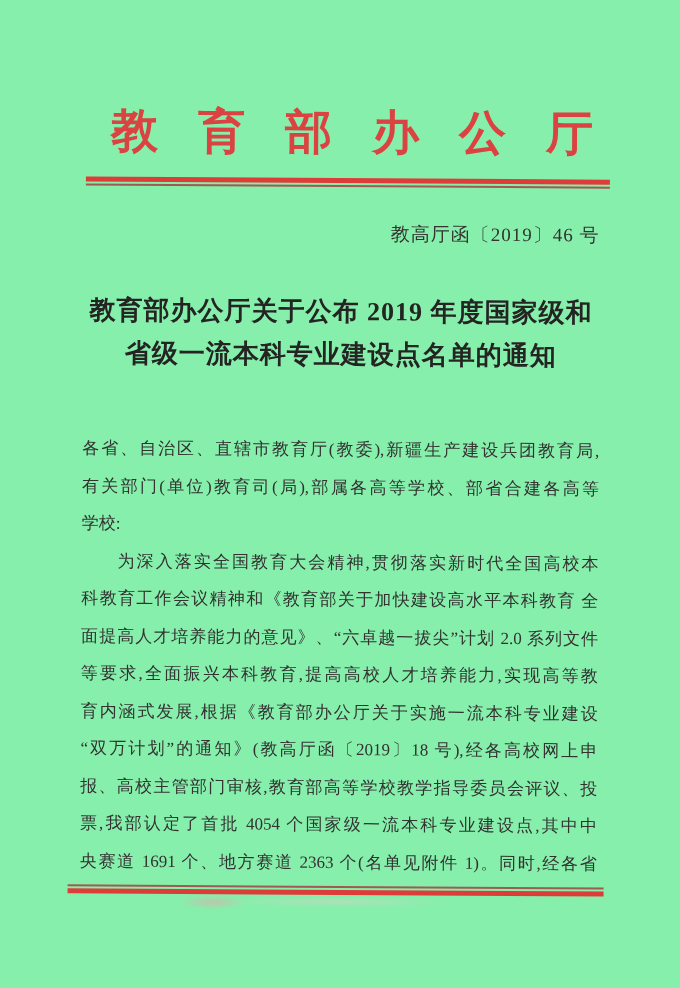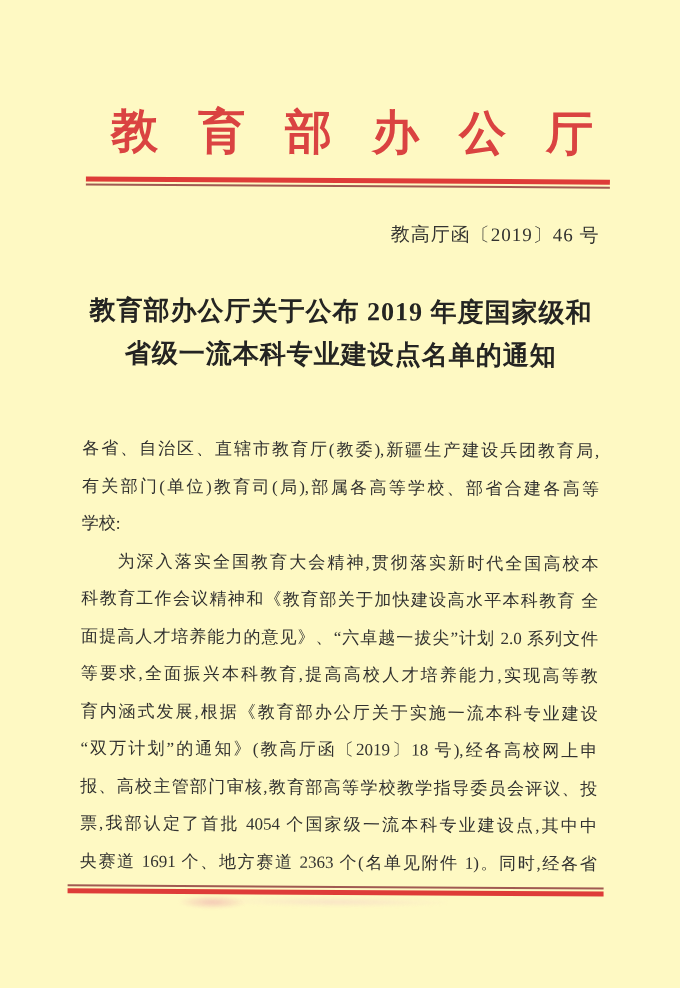--- a/index.html
+++ b/index.html
@@ -4,21 +4,21 @@
 <style>
   html, body {
     margin: 0;
     padding: 0;
     background: #ffffff;
   }
   .sheet {
     position: relative;
     width: 680px;
     height: 988px;
-    background: #fef9c3;
+    background: #86efac;
     overflow: hidden;
     font-family: "Liberation Serif", "DejaVu Serif", serif;
   }
   .tilt {
     position: absolute;
     inset: 0;
     transform: rotate(0.35deg);
     transform-origin: 50% 50%;
   }
 

